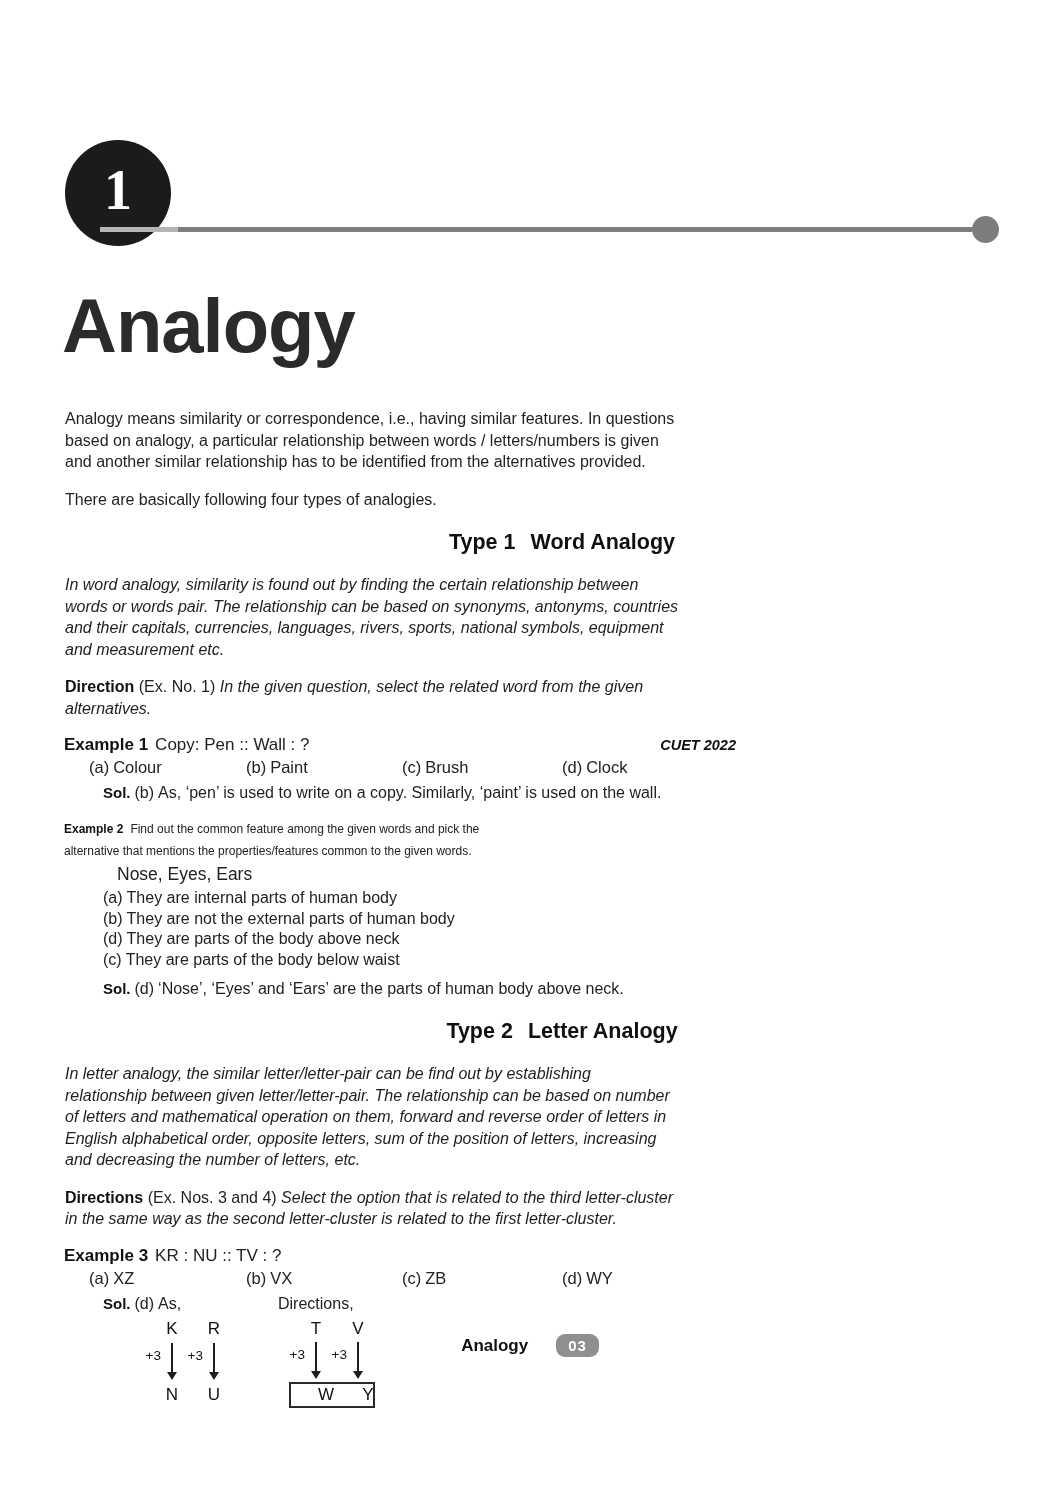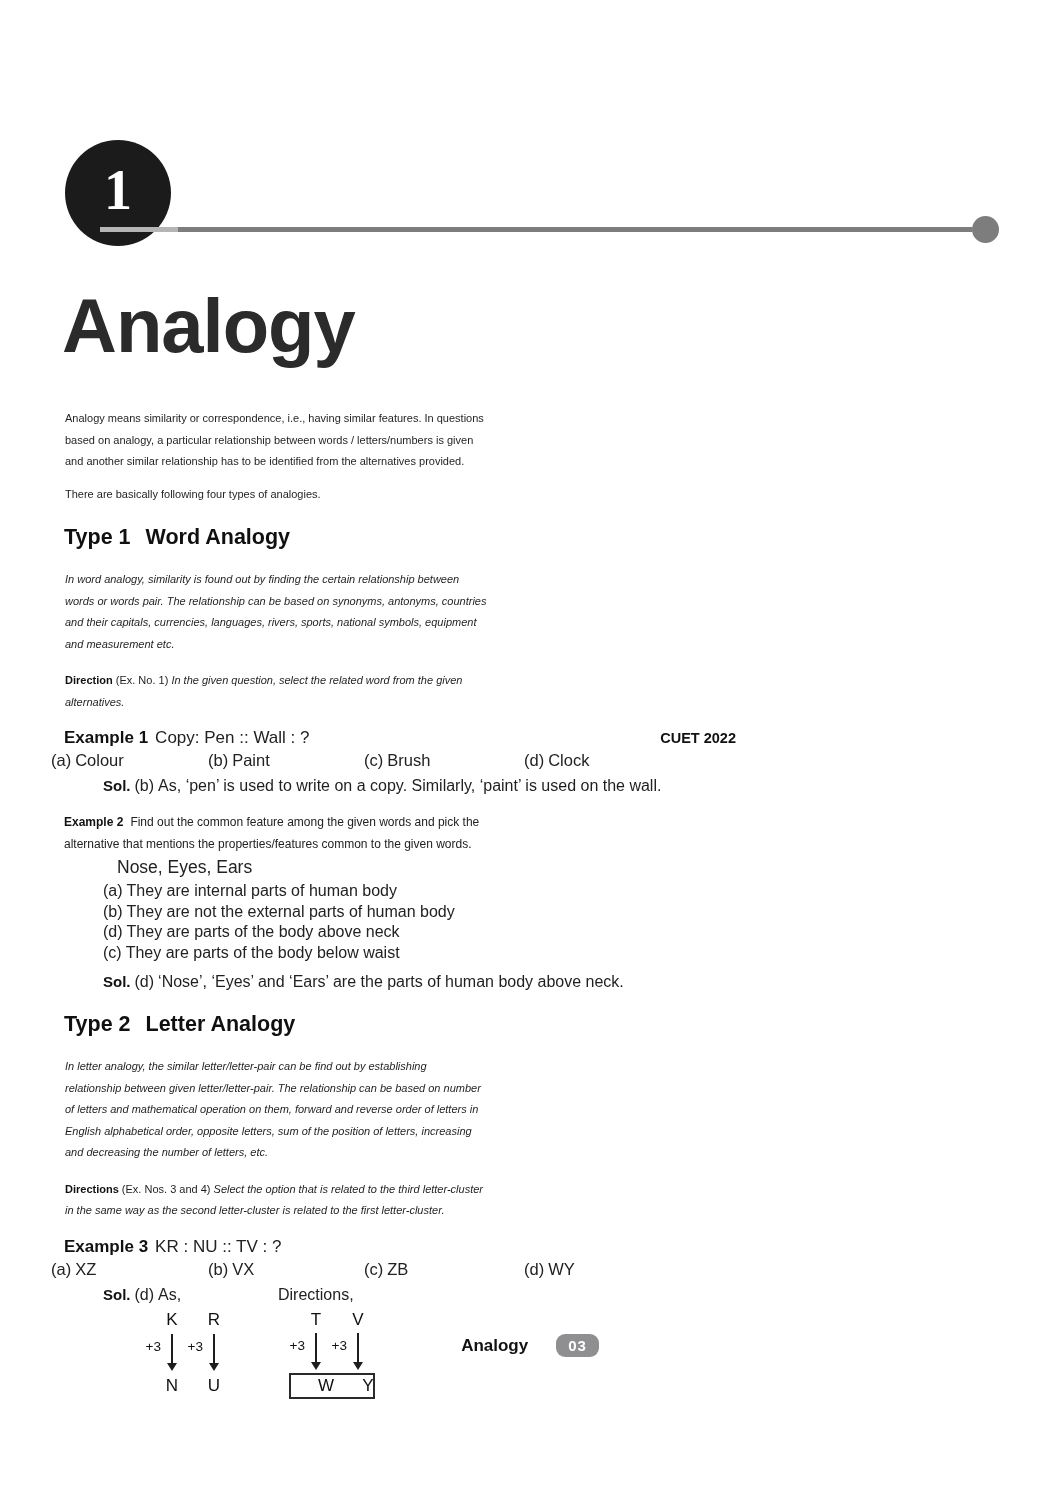--- a/index.html
+++ b/index.html
@@ -29,39 +29,39 @@
   .head-dot { position:absolute; left:972px; top:216px; width:27px; height:27px; border-radius:50%; background:#7d7d7d; z-index:2; }
   
   .title {
     margin:42px 0 0 62px;
     font-size:76px; line-height:1; font-weight:800;
     letter-spacing:-1px; color:#2b2b2b;
   }
   
   .para {
     margin-left:65px; width:770px;
-    font-size:11px; line-height:21.5px;
+    font-size:16px; line-height:21.5px;
     white-space:pre-line; color:#1f1f1f;
   }
   .intro-p1 { margin-top:44px; }
   .intro-p2 { margin-top:5px; }
-  .sec-head { margin:20px 0 0 64px; font-size:21.5px; font-weight:bold; color:#101010; }
+  .sec-head { margin:20px 0 0 64px; font-size:21.5px; font-weight:bold; color:#101010;text-align:center; }
   .sec-head .sec-num { margin-right:15px; }
   .sec-body { margin-top:19px;font-style:italic; }
   .direction { margin-top:15px; }
   .dir-label { font-weight:bold; color:#111; }
   .dir-italic { font-style:italic; }
   
   .ex-line { margin:15px 0 0 64px; width:672px; display:flex; align-items:baseline; font-size:17px; }
   .ex-label { font-weight:bold; color:#111; margin-right:7px; white-space:nowrap; }
-  .ex-tag { margin-left:auto; font-weight:bold; font-size:14.5px; color:#111; }
+  .ex-tag { margin-left:auto; font-weight:bold; font-style:italic; font-size:14.5px; color:#111; }
   .ex-para { margin:16px 0 0 64px; width:770px; font-size:12px; line-height:21.5px; white-space:pre-line; }
   .ex-words { margin:2px 0 0 117px; font-size:17.5px; }
   .opt-grid {
-    margin:3px 0 0 51px;
+    margin:3px 0 0 89px;
     display:grid; grid-template-columns:157px 156px 160px 160px;
     font-size:16.5px;
   }
   .opt-item { white-space:nowrap; }
   .opt-key { margin-right:4px; }
   .opt-list { margin:3px 0 0 103px; font-size:16px; line-height:20.5px; }
   .sol-line { margin:6px 0 0 103px; font-size:16px; line-height:20px; color:#1f1f1f; }
   .sol-label { font-weight:bold; font-size:15px; color:#111; margin-right:4px; }
   .sol-ans { margin-right:4px; }
   .sol2 { margin-top:9px; }

